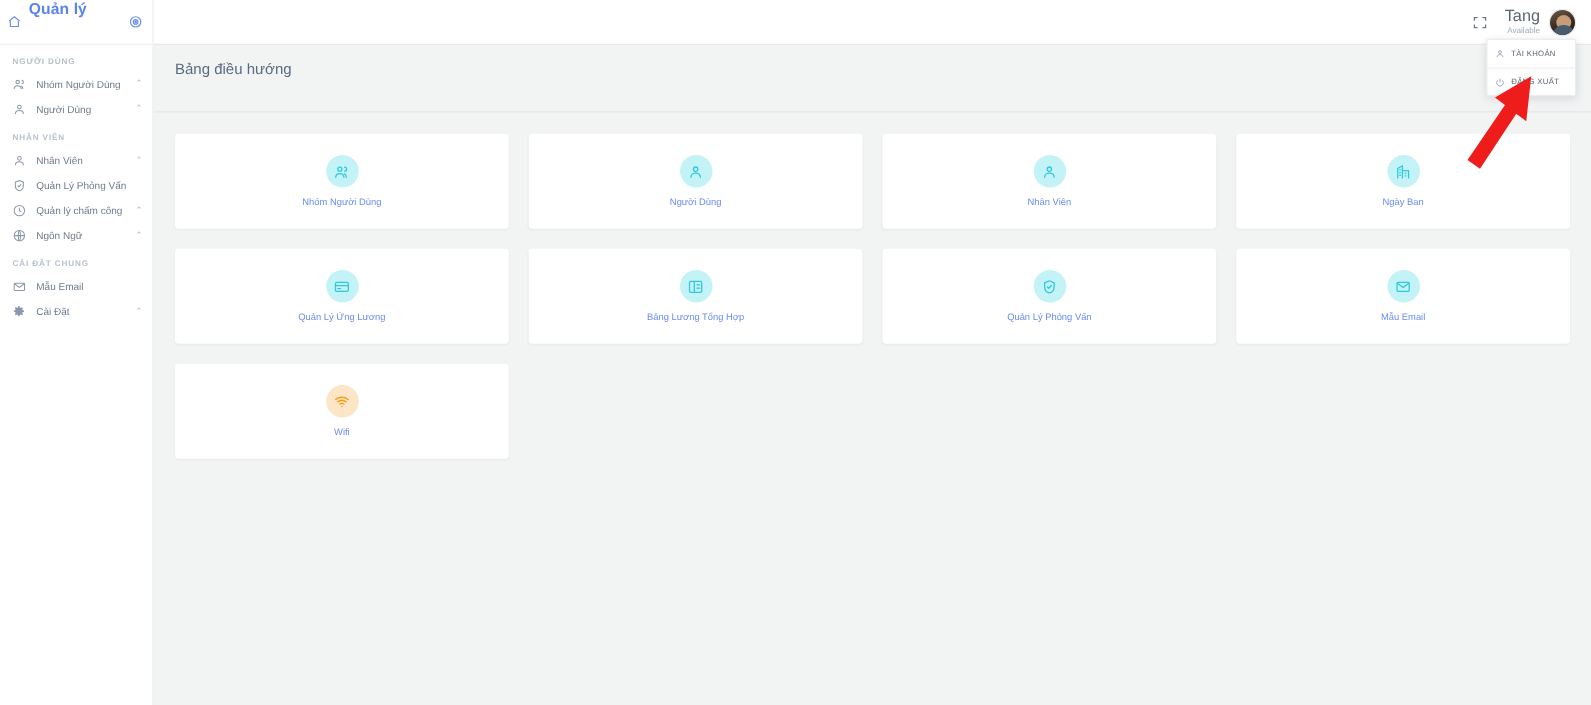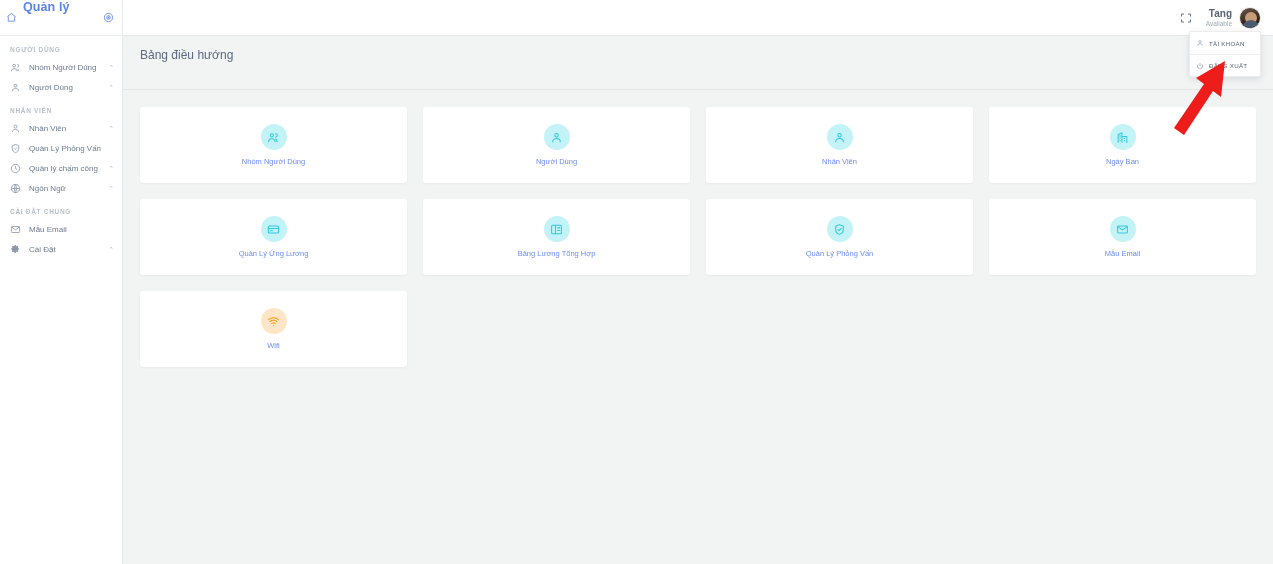--- a/index.html
+++ b/index.html
@@ -51,21 +51,21 @@
   .main { flex: 1; height: 564px; position: relative; background: #f2f4f4; }
   .topbar {
     height: 36px; background: #ffffff;
     border-bottom: 1px solid #e6e9ec;
     display: flex; align-items: center; justify-content: flex-end;
     padding-right: 12px; gap: 14px;
   }
   .fs-icon { color: #6b7685; display:flex; align-items:center; cursor:pointer;}
   .user-box { display: flex; align-items: center; gap: 7px; cursor: pointer; }
   .user-text { text-align: right; line-height: 1.15; }
-  .user-name { font-size: 10px; color: #5a6573; font-weight: bold; }
+  .user-name { font-size: 13px; color: #5a6573; }
   .user-status { font-size: 6.5px; color: #a3acb8; }
   .avatar {
     width: 22px; height: 22px; border-radius: 50%;
     background: linear-gradient(160deg,#6c5b4a 0%,#3a2a20 55%,#241a14 100%);
     position: relative; overflow: hidden; flex: 0 0 22px;
     border: 1px solid #e7eaee;
   }
   .avatar::before {
     content: ""; position: absolute; width: 12px; height: 12px;
     border-radius: 50%; background: #c79c78; left: 5px; top: 4px;

